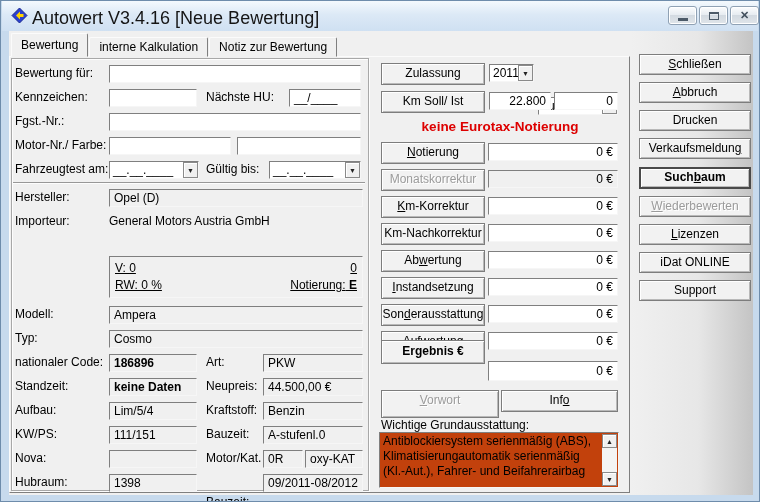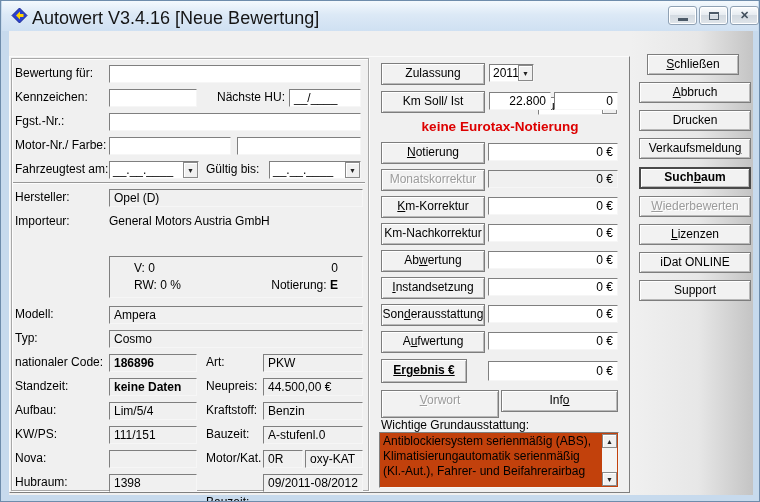--- a/index.html
+++ b/index.html
@@ -38,21 +38,21 @@
   .lbl{position:absolute;white-space:nowrap;line-height:17px;}
   .fld{
     position:absolute;height:18px;line-height:14px;padding:1px 4px;background:#f0f0f0;overflow:hidden;white-space:nowrap;
     border:1px solid;border-color:#7f7f7f #f6f6f6 #f6f6f6 #7f7f7f;
   }
   .fld.white{background:#ffffff;}
   .fld.right{text-align:right;}
   .fld.bold{font-weight:bold;}
   .groupbox{position:absolute;border:1px solid #a8a8a8;box-shadow:1px 1px 0 #fdfdfd, inset 1px 1px 0 #fdfdfd;}
   .hdiv{position:absolute;height:2px;border-top:1px solid #989898;border-bottom:1px solid #fdfdfd;}
-  .vbox{position:absolute;border:1px solid;border-color:#7f7f7f #f6f6f6 #f6f6f6 #7f7f7f;padding:3px 24px;}
+  .vbox{position:absolute;border:1px solid;border-color:#7f7f7f #f6f6f6 #f6f6f6 #7f7f7f;padding:3px 5px;text-decoration:underline;}
   .vrow{display:flex;justify-content:space-between;line-height:17px;}
   .btn{
     position:absolute;text-align:center;background:#f2f2f2;cursor:default;white-space:nowrap;
     border:1px solid #7d7d7d;box-shadow:inset 1px 1px 0 #ffffff, inset -1px -1px 0 #b9b9b9;
     line-height:19px;
   }
   .btn.default{border:2px solid #4a4a4a;line-height:17px;font-weight:bold;}
   .btn.bold{font-weight:bold;}
   .disabled{color:#9b9b9b;text-shadow:1px 1px 0 #ffffff;}
   .combo{position:absolute;height:18px;background:#ffffff;
@@ -90,31 +90,36 @@
     </div>
     <div class="winbtn" style="left:728px;">
       <span class="g-close">✕</span>
     </div>
   </div>
 
   <div class="client">
 
     <div class="right-strip"></div>
 
+    <div class="tabs">
+      <div class="tab active">Bewertung</div>
+      <div class="tab">interne Kalkulation</div>
+      <div class="tab">Notiz zur Bewertung</div>
+    </div>
 
     <div class="tabpage"></div>
 
     <div class="groupbox" style="left:2px;top:27px;width:358px;height:433px;"></div>
 
     <span class="lbl" style="left:6px;top:34px;">Bewertung für:</span>
     <div class="fld white" style="left:100px;top:34px;width:252px;"></div>
 
     <span class="lbl" style="left:6px;top:58px;">Kennzeichen:</span>
     <div class="fld white" style="left:100px;top:58px;width:88px;"></div>
-    <span class="lbl" style="left:208px;top:58px;">Nächste HU:</span>
+    <span class="lbl" style="left:197px;top:58px;">Nächste HU:</span>
     <div class="fld white" style="left:280px;top:58px;width:72px;">__/____</div>
 
     <span class="lbl" style="left:6px;top:82px;">Fgst.-Nr.:</span>
     <div class="fld white" style="left:100px;top:82px;width:252px;"></div>
 
     <span class="lbl" style="left:6px;top:106px;">Motor-Nr./ Farbe:</span>
     <div class="fld white" style="left:100px;top:106px;width:122px;"></div>
     <div class="fld white" style="left:228px;top:106px;width:124px;"></div>
 
     <span class="lbl" style="left:6px;top:130px;">Fahrzeugtest am:</span>
@@ -215,37 +220,37 @@
 
     <div class="btn" style="left:372px;top:246px;width:104px;height:22px;"><u>I</u>nstandsetzung</div>
     <div class="fld white right" style="left:479px;top:247px;width:130px;">0 €</div>
 
     <div class="btn" style="left:372px;top:273px;width:104px;height:22px;">Son<u>d</u>erausstattung</div>
     <div class="fld white right" style="left:479px;top:274px;width:130px;">0 €</div>
 
     <div class="btn" style="left:372px;top:300px;width:104px;height:22px;">A<u>u</u>fwertung</div>
     <div class="fld white right" style="left:479px;top:301px;width:130px;">0 €</div>
 
-    <div class="btn bold" style="left:372px;top:328px;width:86px;height:24px;line-height:21px;text-decoration:underline;">Ergebnis €</div>
+    <div class="btn bold" style="left:372px;top:309px;width:104px;height:24px;line-height:21px;">Ergebnis €</div>
     <div class="fld white right" style="left:479px;top:330px;width:130px;height:20px;line-height:16px;">0 €</div>
 
     <div class="btn disabled" style="left:372px;top:359px;width:118px;height:28px;"><u>V</u>orwort</div>
     <div class="btn" style="left:492px;top:359px;width:117px;height:22px;">Inf<u>o</u></div>
 
     <span class="lbl" style="left:372px;top:386px;">Wichtige Grundausstattung:</span>
 
     <div class="listbox" style="left:370px;top:401px;width:240px;height:56px;">
       <div class="listtext">Antiblockiersystem serienmäßig (ABS), Klimatisierungautomatik serienmäßig (Kl.-Aut.), Fahrer- und Beifahrerairbag</div>
       <div class="sbar">
         <div class="sarrow" style="top:0;">▲</div>
         <div class="sarrow" style="bottom:0;">▼</div>
       </div>
     </div>
 
-    <div class="btn" style="left:630px;top:23px;width:92px;height:21px;margin-left:8px;"><u>S</u>chließen</div>
+    <div class="btn" style="left:630px;top:23px;width:112px;height:21px;"><u>S</u>chließen</div>
     <div class="btn" style="left:630px;top:51px;width:112px;height:21px;"><u>A</u>bbruch</div>
     <div class="btn" style="left:630px;top:79px;width:112px;height:21px;">Drucken</div>
     <div class="btn" style="left:630px;top:107px;width:112px;height:21px;">Verkaufsmeldun<u>g</u></div>
     <div class="btn default" style="left:630px;top:136px;width:112px;height:22px;">Such<u>b</u>aum</div>
     <div class="btn disabled" style="left:630px;top:165px;width:112px;height:21px;"><u>W</u>iederbewerten</div>
     <div class="btn" style="left:630px;top:193px;width:112px;height:21px;"><u>L</u>izenzen</div>
     <div class="btn" style="left:630px;top:221px;width:112px;height:21px;">iDat ONLINE</div>
     <div class="btn" style="left:630px;top:249px;width:112px;height:21px;">Support</div>
 
   </div>

